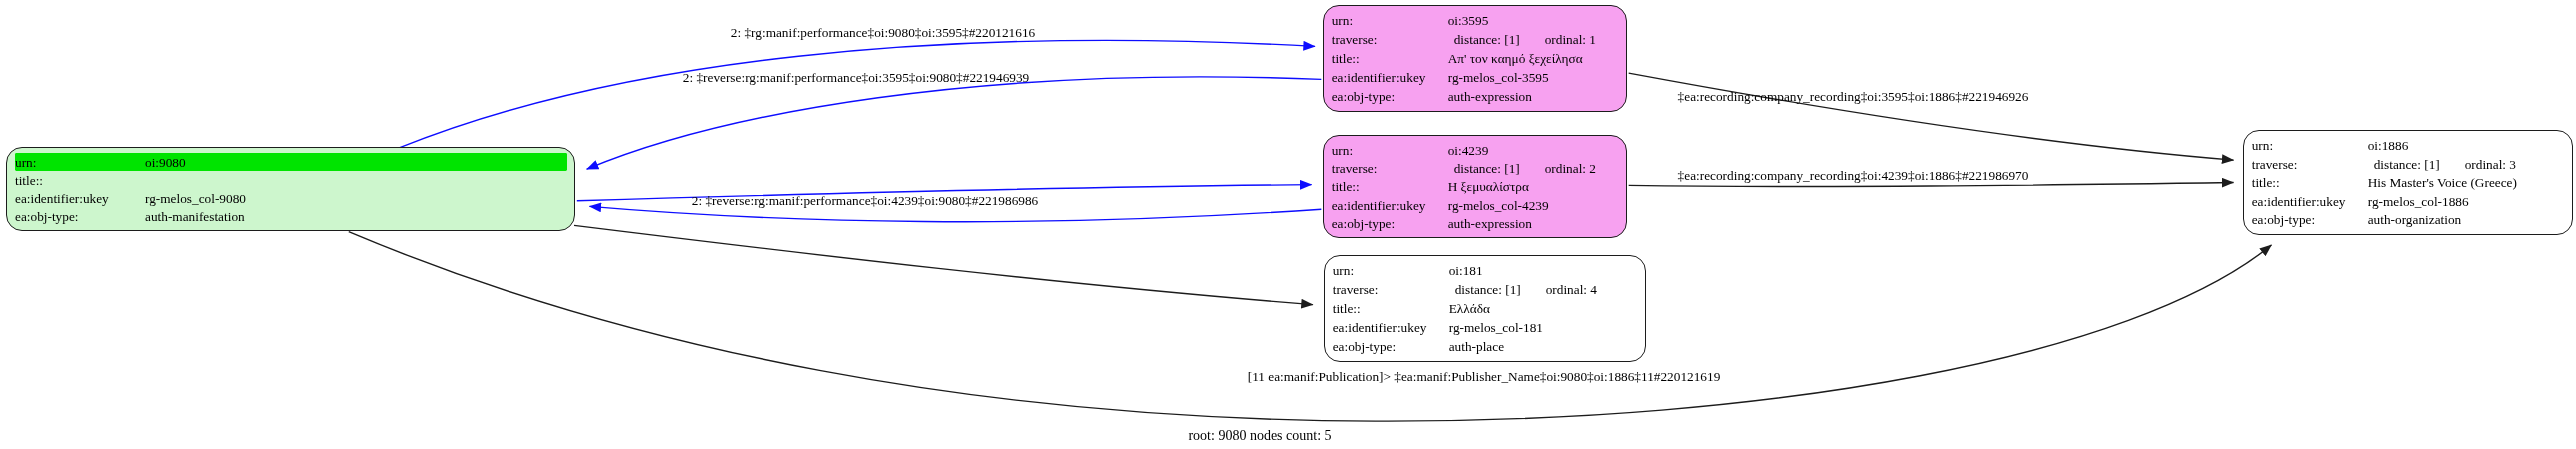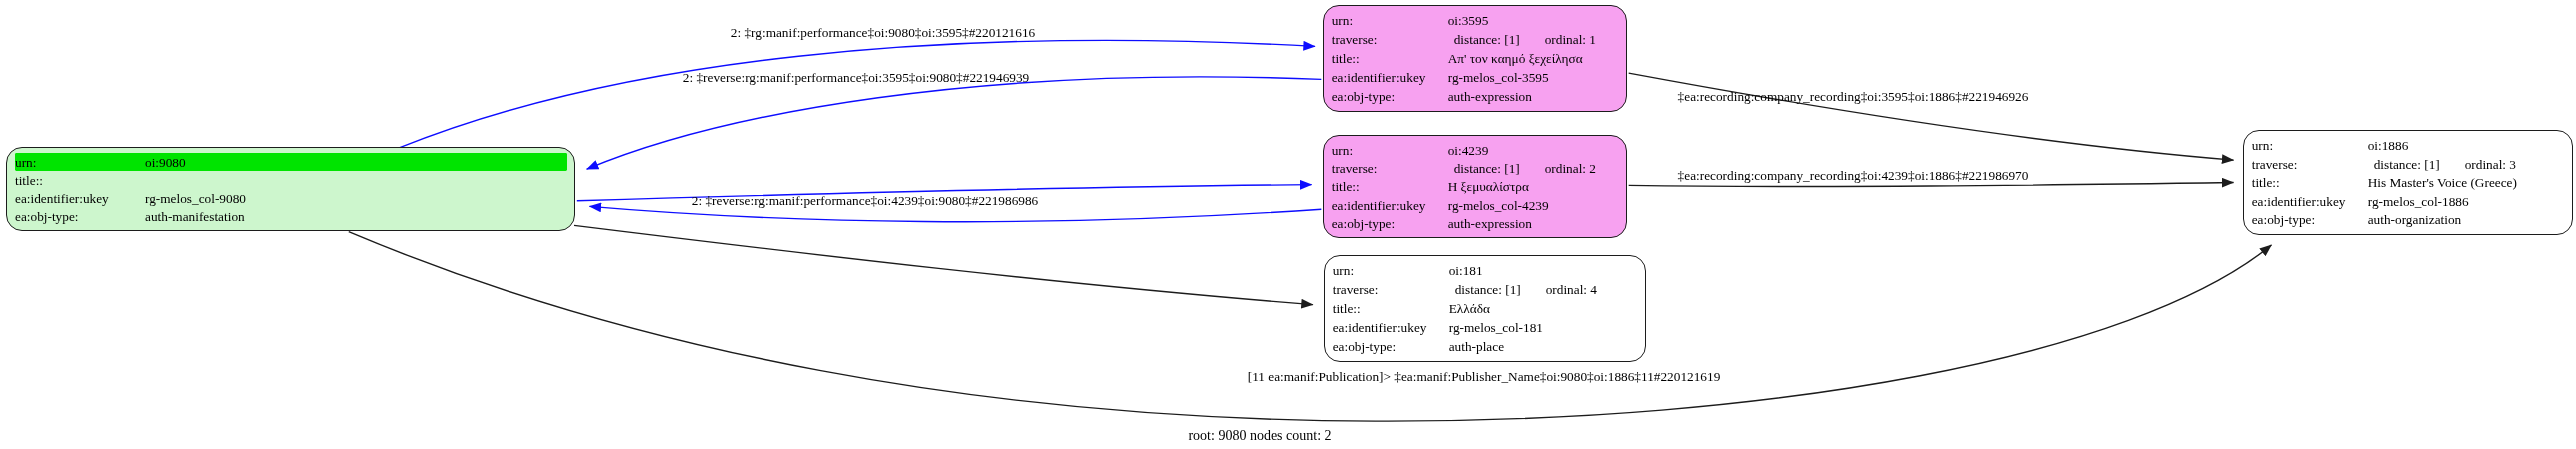--- a/index.html
+++ b/index.html
@@ -48,21 +48,21 @@
     <path class="edge black" d="M 2321 264 C 2600 268, 2900 264, 3183 260" marker-end="url(#ak)"></path>
     <path class="edge black" d="M 497 330 C 900 500, 1400 598, 1960 600 C 2520 602, 3040 510, 3237 349" marker-end="url(#ak)"></path>
   </svg>
 
   <div class="lbl" style="left:883px;top:33px">2: ‡rg:manif:performance‡oi:9080‡oi:3595‡#220121616</div>
   <div class="lbl" style="left:856px;top:78px">2: ‡reverse:rg:manif:performance‡oi:3595‡oi:9080‡#221946939</div>
   <div class="lbl" style="left:865px;top:201px">2: ‡reverse:rg:manif:performance‡oi:4239‡oi:9080‡#221986986</div>
   <div class="lbl" style="left:1853px;top:97px">‡ea:recording:company_recording‡oi:3595‡oi:1886‡#221946926</div>
   <div class="lbl" style="left:1853px;top:176px">‡ea:recording:company_recording‡oi:4239‡oi:1886‡#221986970</div>
   <div class="lbl" style="left:1484px;top:377px">[11 ea:manif:Publication]&gt; ‡ea:manif:Publisher_Name‡oi:9080‡oi:1886‡11#220121619</div>
-  <div class="root-lbl" style="left:1260px;top:436px">root: 9080 nodes count: 2</div>
+  <div class="root-lbl" style="left:1260px;top:436px">root: 9080 nodes count: 5</div>
 
   <div class="node green n-wide" style="left:6.3px;top:147px;width:569px;height:84px;">
     <div class="row hl">
       <span class="k">urn:</span>
       <span class="v">oi:9080</span>
     </div>
     <div class="row">
       <span class="k">title::</span>
     </div>
     <div class="row">

